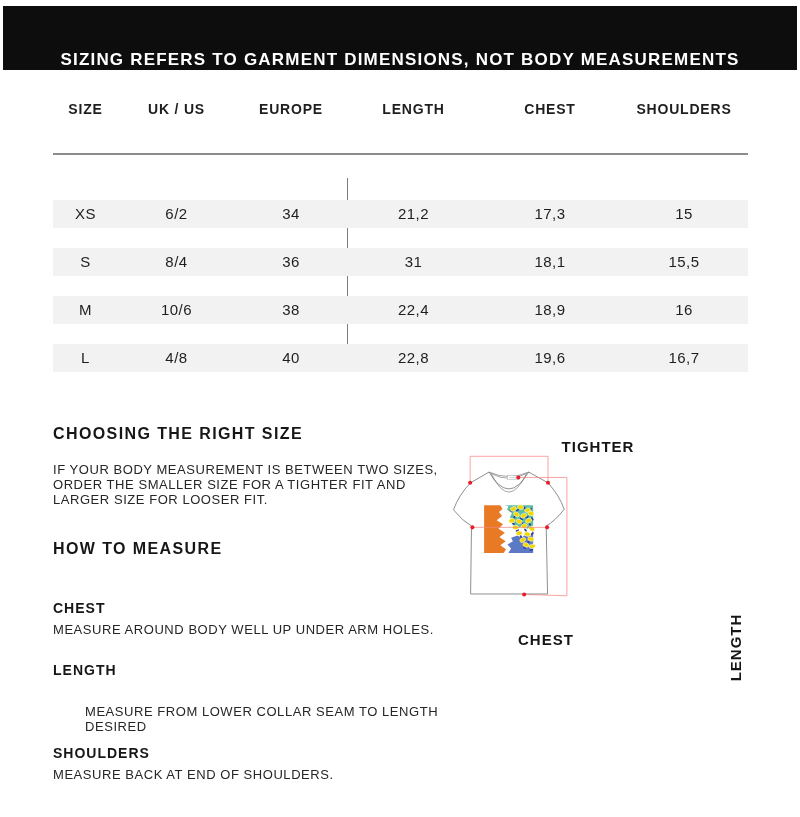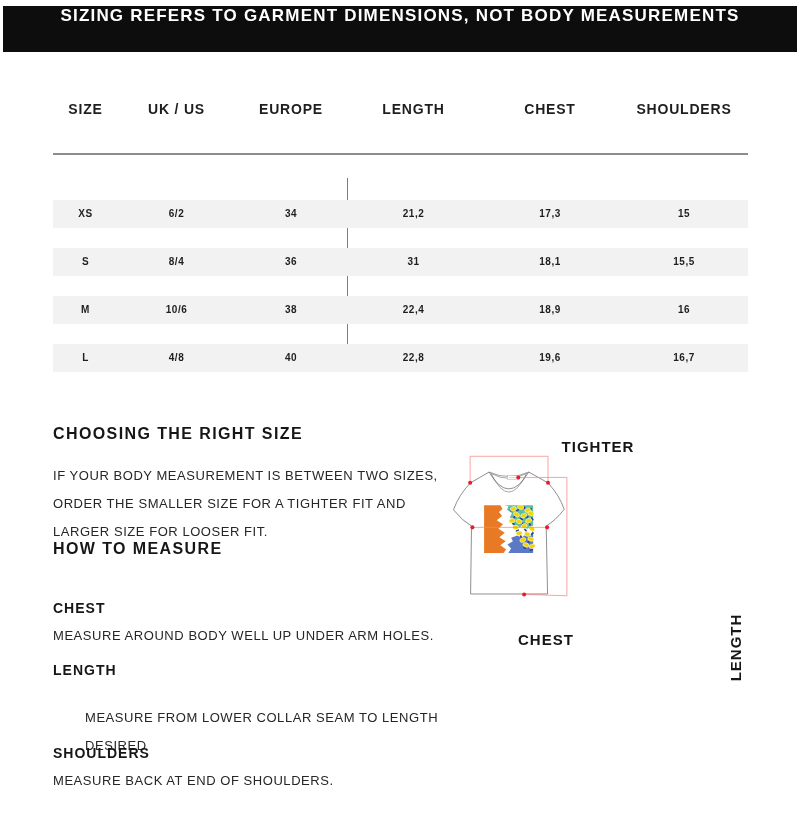--- a/index.html
+++ b/index.html
@@ -5,38 +5,38 @@
   :root{
     --banner-bg:#0d0d0d; --banner-text:#ffffff; --row-bg:#f2f2f2; --text:#1e1e1e;
     --rule:#8c8c8c; --divider:#7d7d7d; --measure-line:#f5827d; --measure-dot:#e81c2a;
     --shirt-outline:#4c4c4c; --print-orange:#e87a25; --print-teal:#5fbfa3;
     --print-blue:#5b79c5; --lemon-yellow:#f2d600; --leaf-navy:#30409e;
   }
   *{margin:0;padding:0;box-sizing:border-box;}
   body{font-family:"Liberation Sans",sans-serif;background:#ffffff;color:var(--text);}
   .page{position:relative;width:800px;height:817px;background:#fff;overflow:hidden;}
 
-  .banner{position:absolute;top:6px;left:3px;width:794px;height:46px;background:var(--banner-bg);
-    display:flex;align-items:flex-start;justify-content:center;}
+  .banner{position:absolute;top:6px;left:3px;width:794px;height:64px;background:var(--banner-bg);
+    display:flex;align-items:flex-end;justify-content:center;}
   .banner span{color:var(--banner-text);font-size:17px;font-weight:600;letter-spacing:1.2px;}
 
   .tbl-grid{position:absolute;left:53px;width:695px;display:grid;
     grid-template-columns:65px 117px 112px 133px 140px 128px;}
   .tbl-grid div{text-align:center;}
   .thead{top:101px;font-size:14px;font-weight:700;letter-spacing:0.8px;}
   .rule{position:absolute;top:153px;left:53px;width:695px;height:2px;background:var(--rule);}
   .vdivider{position:absolute;left:347px;top:178px;width:1px;height:194px;background:var(--divider);}
-  .trow{height:28px;background:var(--row-bg);align-items:center;font-size:10px;font-weight:700;letter-spacing:0.5px;}
+  .trow{height:28px;background:var(--row-bg);align-items:center;font-size:15px;font-weight:400;letter-spacing:0.5px;}
   .trow div{line-height:28px;}
   .r0{top:200px;} .r1{top:248px;} .r2{top:296px;} .r3{top:344px;}
 
   .h1{position:absolute;left:53px;font-size:16px;font-weight:700;letter-spacing:1.4px;color:#161616;}
   .sub{position:absolute;left:53px;font-size:14px;font-weight:700;letter-spacing:1px;color:#161616;}
   .body-text{position:absolute;left:53px;width:425px;font-size:13px;letter-spacing:0.55px;
-    line-height:28px;color:#262626;white-space:pre-line;}
+    line-height:15px;color:#262626;white-space:pre-line;}
 
   .diagram{position:absolute;left:440px;top:420px;width:360px;height:397px;}
   .diagram svg{position:absolute;left:0;top:0;}
   .dlabel{position:absolute;font-size:15px;font-weight:700;letter-spacing:1px;color:#161616;}
   .lbl-shoulder{left:88px;top:18px;width:140px;text-align:center;}
   .lbl-chest{left:78px;top:211px;}
   .lbl-length{left:253px;top:219px;width:84px;text-align:center;transform:rotate(-90deg);}
 
   .shirt{fill:#ffffff;stroke:var(--shirt-outline);stroke-width:1.4;stroke-linejoin:round;}
   .seam{fill:none;stroke:var(--shirt-outline);stroke-width:1.1;}

